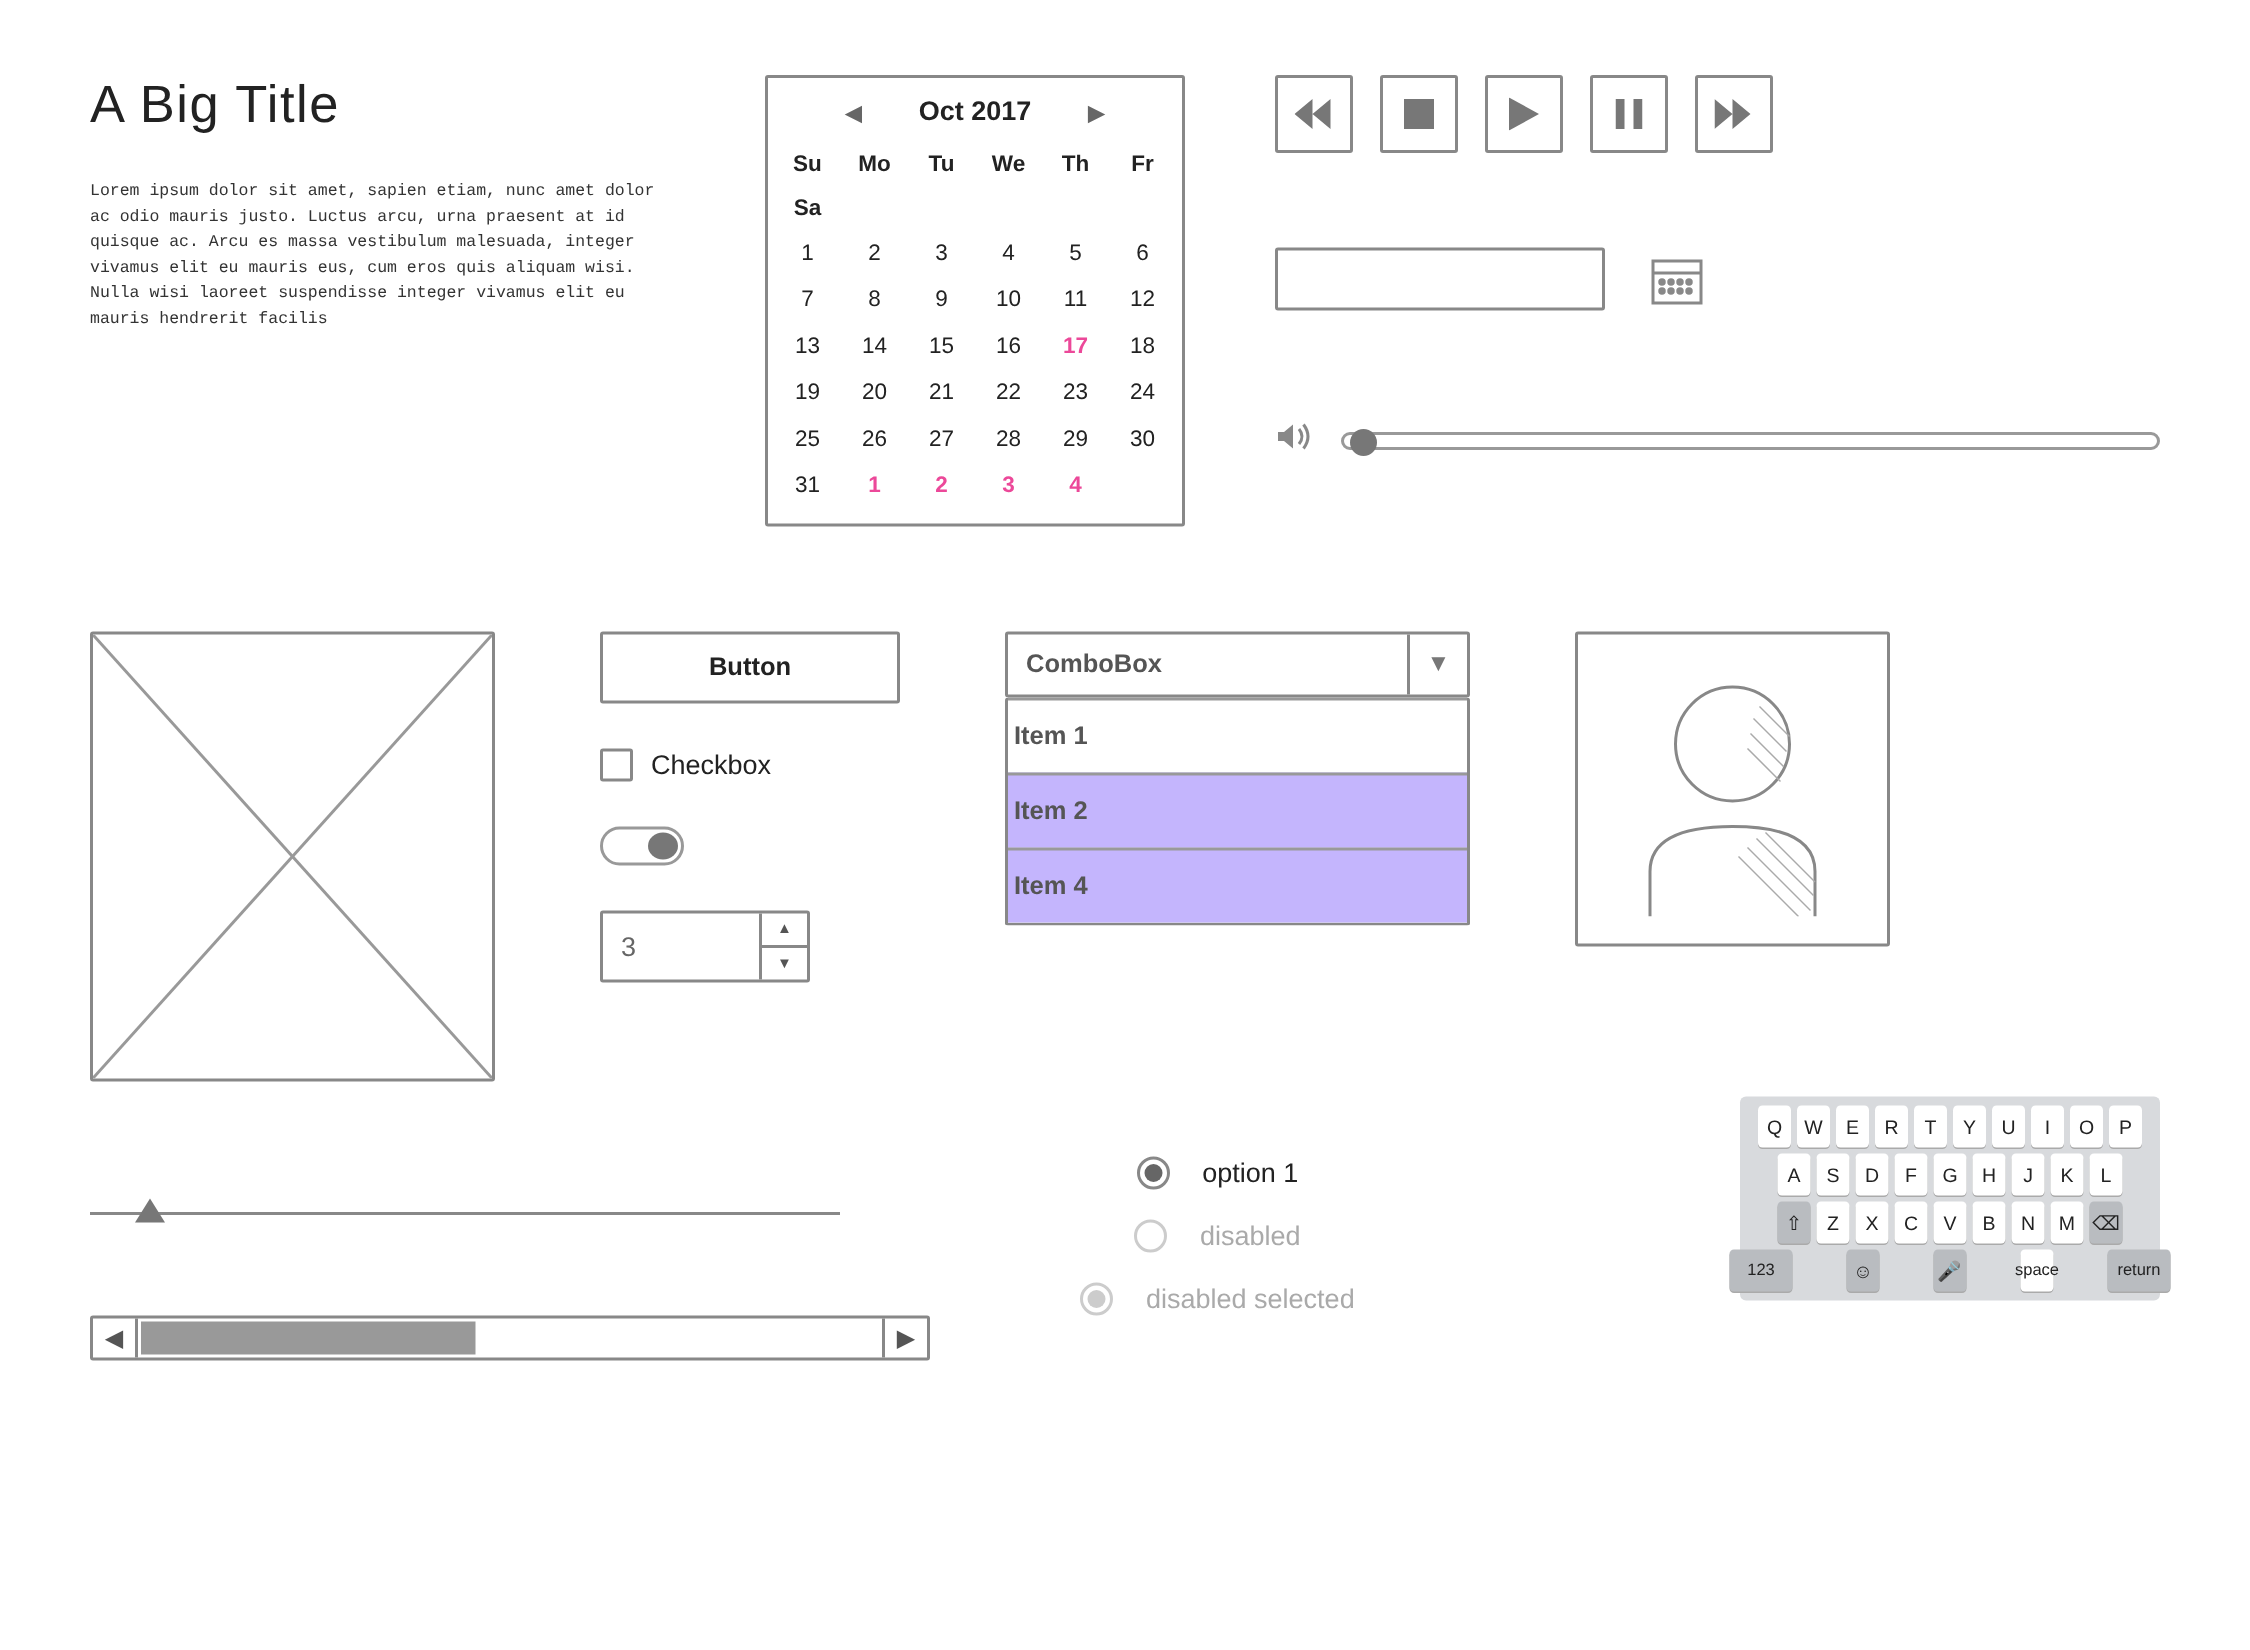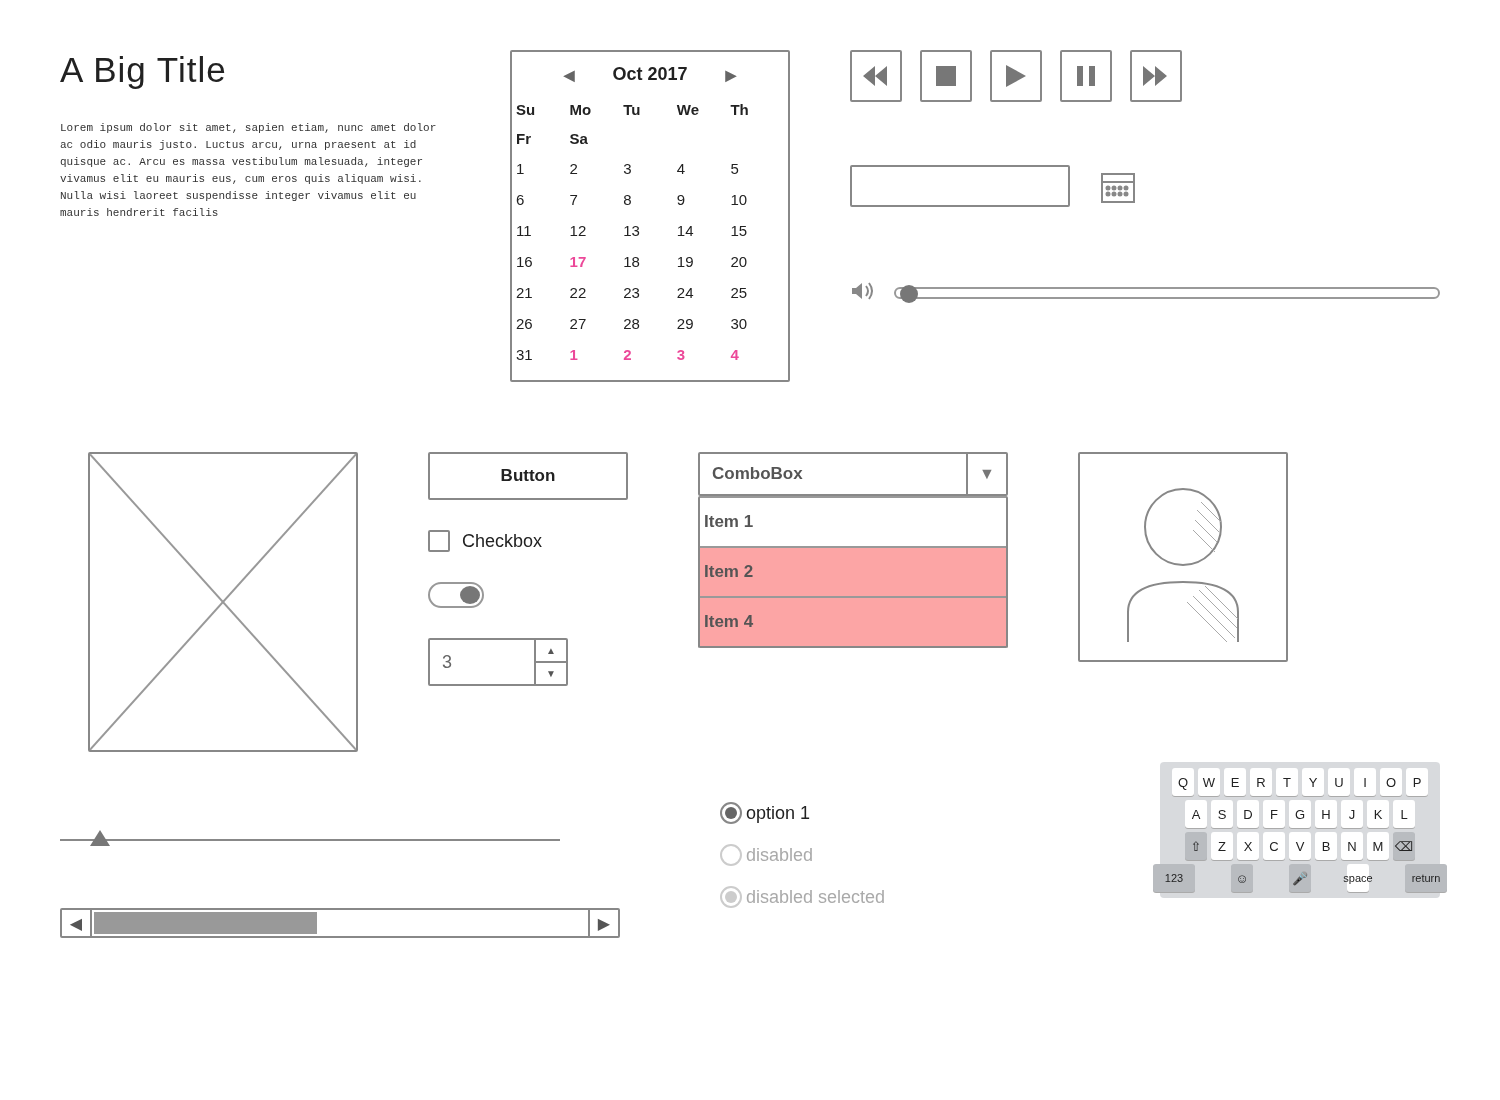--- a/index.html
+++ b/index.html
@@ -47,21 +47,21 @@
     padding: 6px 0 10px;
     font-size: 18px;
     font-weight: bold;
   }
   .cal-header .arrow {
     font-size: 14px;
     color: #666;
     cursor: pointer;
     padding: 0 8px;
   }
-  .cal-grid { display: grid; grid-template-columns: repeat(5, 1fr); text-align: left; }
+  .cal-grid { display: grid; grid-template-columns: repeat(6, 1fr); text-align: center; }
   .cal-dow { font-weight: bold; font-size: 15px; padding: 6px 0; }
   .cal-day { font-size: 15px; padding: 7px 0; cursor: pointer; }
   .cal-day.dim { color: #ec4899; font-weight: bold; }
 
   
   .media-row { display: flex; gap: 18px; }
   .media-btn {
     width: 52px; height: 52px;
     display: flex; align-items: center; justify-content: center;
     cursor: pointer;
@@ -80,21 +80,21 @@
     position: relative; flex: 1; height: 12px;
     border: 2px solid #999; border-radius: 10px;
   }
   .vol-thumb {
     position: absolute; left: 4px; top: -4px;
     width: 18px; height: 18px; border-radius: 50%;
     background: #777;
   }
 
   
-  .mid { display: flex; gap: 70px; margin-top: 70px; margin-left: 28px; }
+  .mid { display: flex; gap: 70px; margin-top: 70px; }
 
   .img-placeholder {
     width: 270px; height: 300px; position: relative;
   }
   .img-placeholder svg { width: 100%; height: 100%; }
 
   .ctrl-col { display: flex; flex-direction: column; gap: 30px; width: 200px; }
   .btn {
     text-align: center; padding: 12px 10px; font-weight: bold; font-size: 17px;
     cursor: pointer;
@@ -119,39 +119,39 @@
 
   
   .combo-col { width: 310px; }
   .combo {
     display: flex; align-items: stretch; height: 44px; cursor: pointer;
   }
   .combo-label { flex: 1; padding: 10px 12px; font-size: 17px; font-weight: bold; color:#555;}
   .combo-caret { width: 40px; border-left: 2px solid #888; display:flex;align-items:center;justify-content:center;color:#777;}
   .list { }
   .list-item { padding: 14px 4px; font-size: 17px; font-weight: bold; color:#555; border-top: 2px solid #999; }
-  .list-item.alt { background: #fca5a5; }
+  .list-item.alt { background: #c4b5fd; }
 
   
   .avatar-box { width: 210px; height: 210px; display:flex;align-items:center;justify-content:center;}
 
   
   .h-slider { position: relative; width: 500px; height: 16px; margin-top: 70px; }
   .h-slider-line { position: absolute; left:0; right:0; top:7px; border-top: 2px solid #888; }
   .h-slider-thumb { position: absolute; left: 30px; top: -2px; width:0;height:0;
     border-left: 10px solid transparent; border-right: 10px solid transparent; border-bottom: 16px solid #777; }
 
   .h-scroll { display: flex; width: 560px; height: 30px; margin-top: 60px; }
   .h-scroll-btn { width: 28px; display:flex;align-items:center;justify-content:center; color:#555; cursor:pointer;}
   .h-scroll-track { flex:1; border-left:2px solid #888; border-right:2px solid #888; position:relative; }
   .h-scroll-thumb { position:absolute; left:2px; top:2px; bottom:2px; width:45%; background:#999; }
 
   
   .radio-col { display:flex; flex-direction:column; gap:20px; margin-top: 40px; }
-  .radio-row { display:flex; align-items:center; gap:4px; font-size:18px; }
+  .radio-row { display:flex; align-items:center; gap:22px; font-size:18px;justify-content:center; }
   .radio-outer { width:22px; height:22px; border:2px solid #888; border-radius:50%; display:flex;align-items:center;justify-content:center; }
   .radio-outer.dim { border-color:#ccc; }
   .radio-inner { width:12px; height:12px; border-radius:50%; background:#666; }
   .radio-inner.dim { background:#ccc; }
   .radio-row.dim { color:#aaa; }
 
   
   .kbd { width: 280px; background:#d8dadd; padding:6px; border-radius:4px; font-family: Helvetica, Arial, sans-serif; font-size:13px;}
   .kbd-row { display:flex; gap:4px; margin-bottom:4px; justify-content:center; }
   .kbd-row:last-child{margin-bottom:0;gap:36px;}

